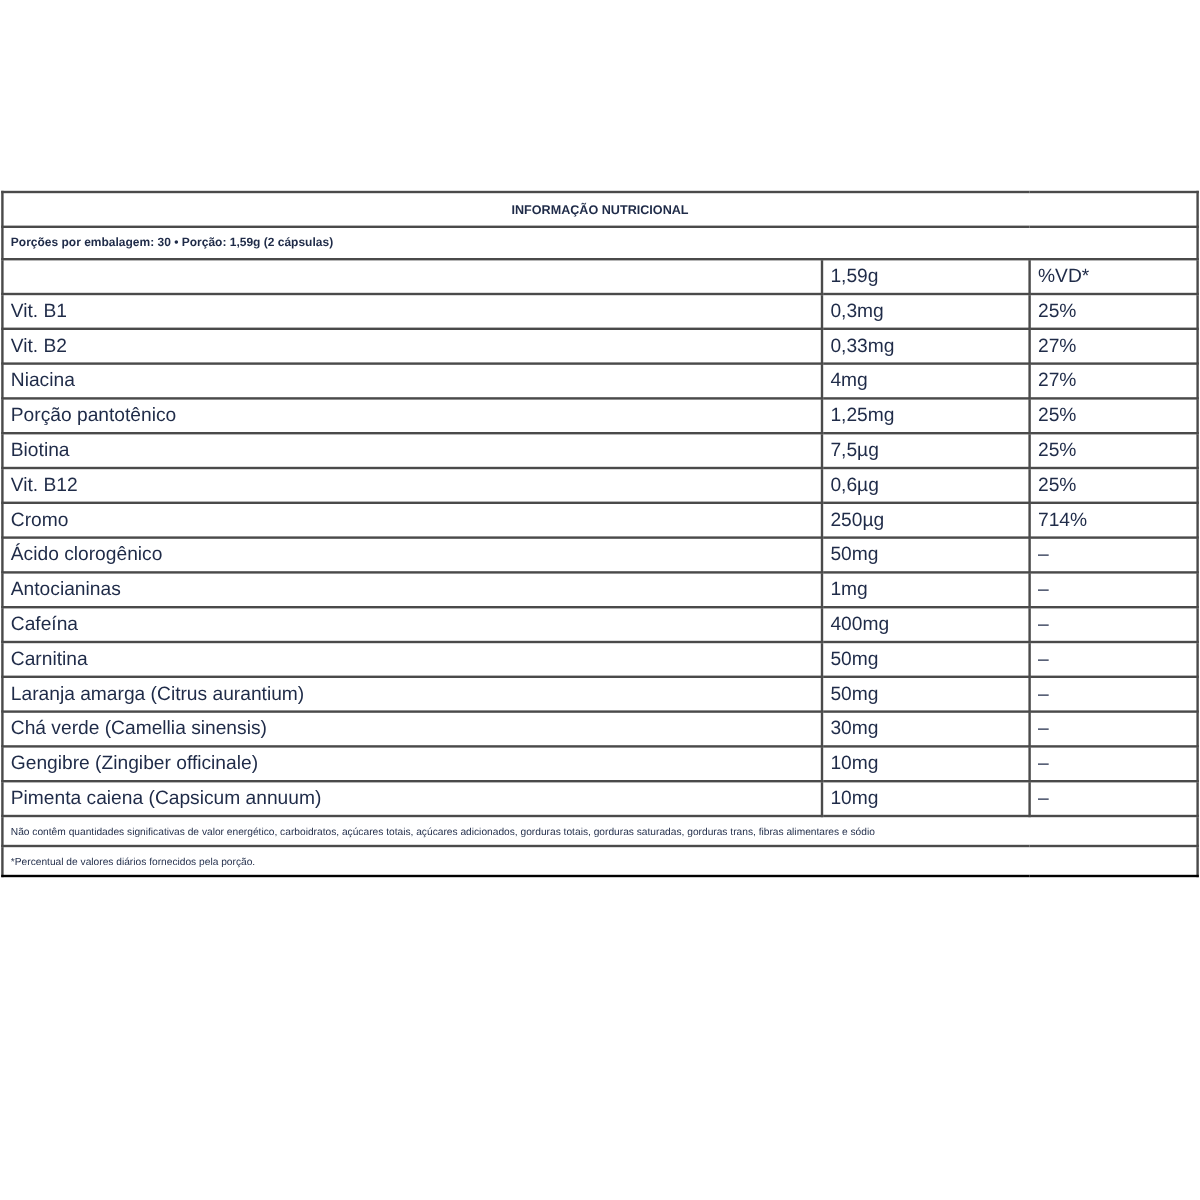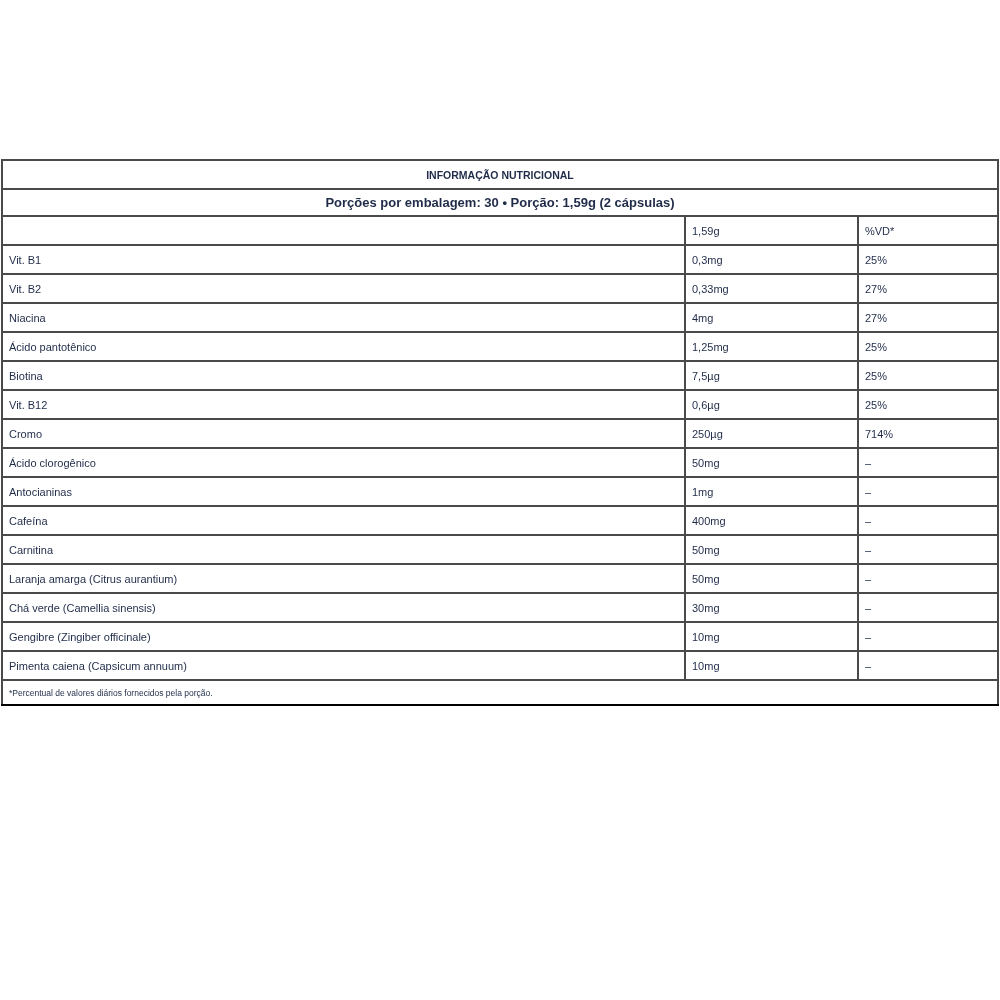--- a/index.html
+++ b/index.html
@@ -1,23 +1,23 @@
 <!DOCTYPE html>
 <html><head>
 <meta charset="utf-8">
 <style>
   html, body { margin: 0; padding: 0; background: #ffffff; }
   body { width: 1000px; height: 1000px; position: relative; overflow: hidden;
          font-family: "Liberation Sans", "DejaVu Sans", sans-serif; color: #1f2b48; }
   .wrap { position: absolute; left: 1px; top: 159px; width: 987px; }
   table.nut { width: 996px; border-collapse: collapse; table-layout: fixed; }
-  table.nut td { border: 2px solid #4a4a4a; padding: 0 6px; font-size: 11px;
+  table.nut td { border: 2px solid #4a4a4a; padding: 0 6px; font-size: 16px;
                  height: 27px; vertical-align: middle; white-space: nowrap; overflow: hidden; }
   table.nut tr.title td { text-align: center; font-weight: bold; font-size: 10.5px; height: 27px; }
-  table.nut tr.serving td { font-weight: bold; font-size: 13px; height: 25px; text-align: center; }
+  table.nut tr.serving td { font-weight: bold; font-size: 10px; height: 25px; }
   table.nut tr.header td { height: 27px; }
   table.nut tr.row td { height: 27px; border-radius: 12px; }
   table.nut tr.foot td { font-size: 8.5px; height: 23px; }
   table.nut tr.foot.last td { border-bottom: 2px solid #000000; }
   col.c1 { width: 683px; }
   col.c2 { width: 173px; }
   col.c3 { width: 140px; }
 </style>
 </head>
 <body>
@@ -50,21 +50,21 @@
     <td>Vit. B2</td>
     <td>0,33mg</td>
     <td>27%</td>
   </tr>
         <tr class="row">
     <td>Niacina</td>
     <td>4mg</td>
     <td>27%</td>
   </tr>
         <tr class="row">
-    <td>Ácido pantotênico</td>
+    <td>Porção pantotênico</td>
     <td>1,25mg</td>
     <td>25%</td>
   </tr>
         <tr class="row">
     <td>Biotina</td>
     <td>7,5µg</td>
     <td>25%</td>
   </tr>
         <tr class="row">
     <td>Vit. B12</td>
@@ -109,18 +109,21 @@
         <tr class="row">
     <td>Gengibre (Zingiber officinale)</td>
     <td>10mg</td>
     <td>–</td>
   </tr>
         <tr class="row">
     <td>Pimenta caiena (Capsicum annuum)</td>
     <td>10mg</td>
     <td>–</td>
   </tr>
+        <tr class="foot">
+          <td colspan="3">Não contêm quantidades significativas de valor energético, carboidratos, açúcares totais, açúcares adicionados, gorduras totais, gorduras saturadas, gorduras trans, fibras alimentares e sódio</td>
+        </tr>
         <tr class="foot last">
           <td colspan="3">*Percentual de valores diários fornecidos pela porção.</td>
         </tr>
       </tbody>
   </table>
 </div>
 
 </body></html>

